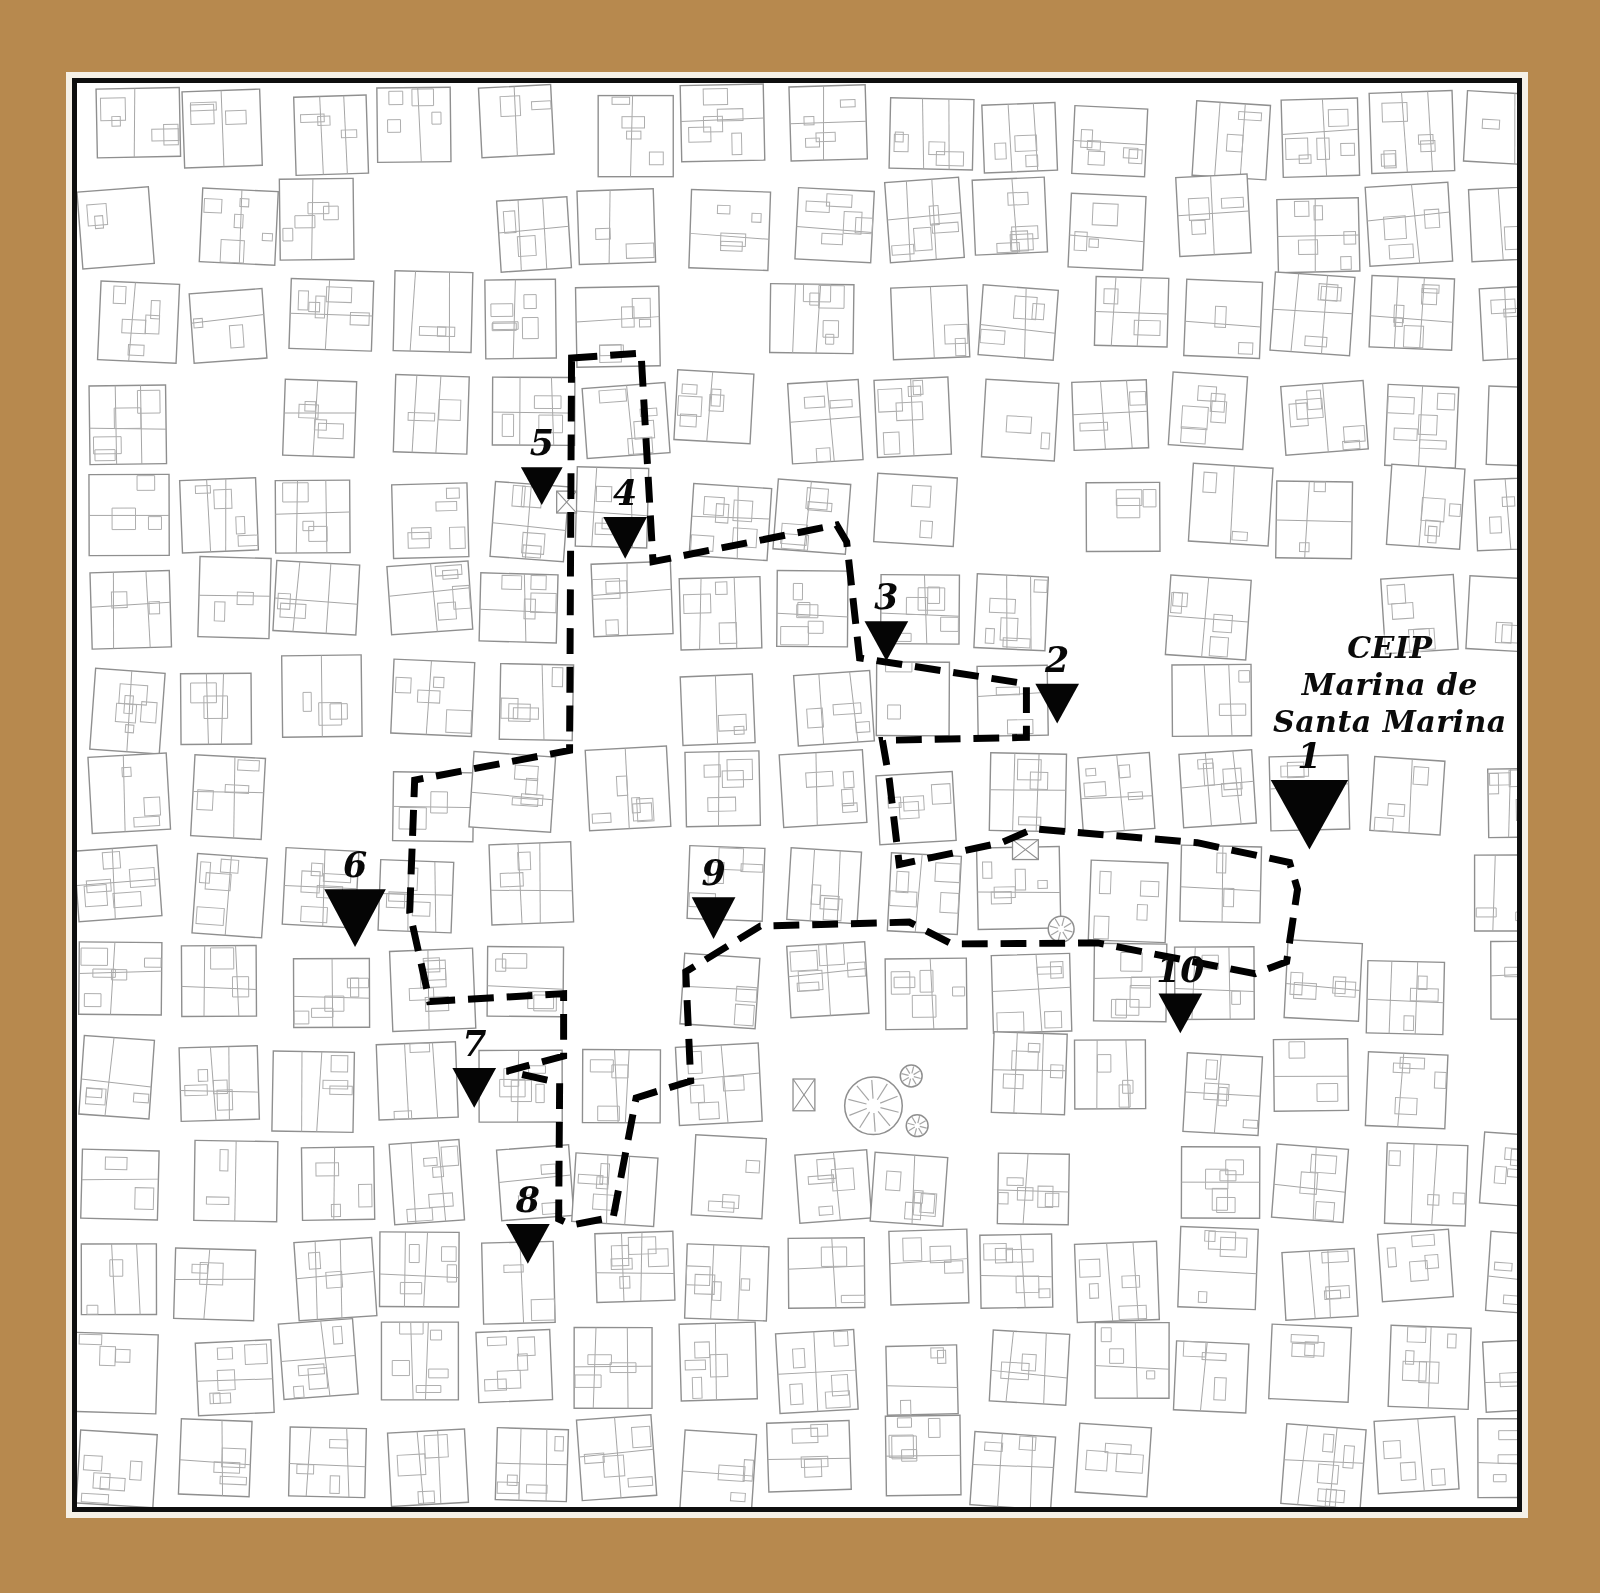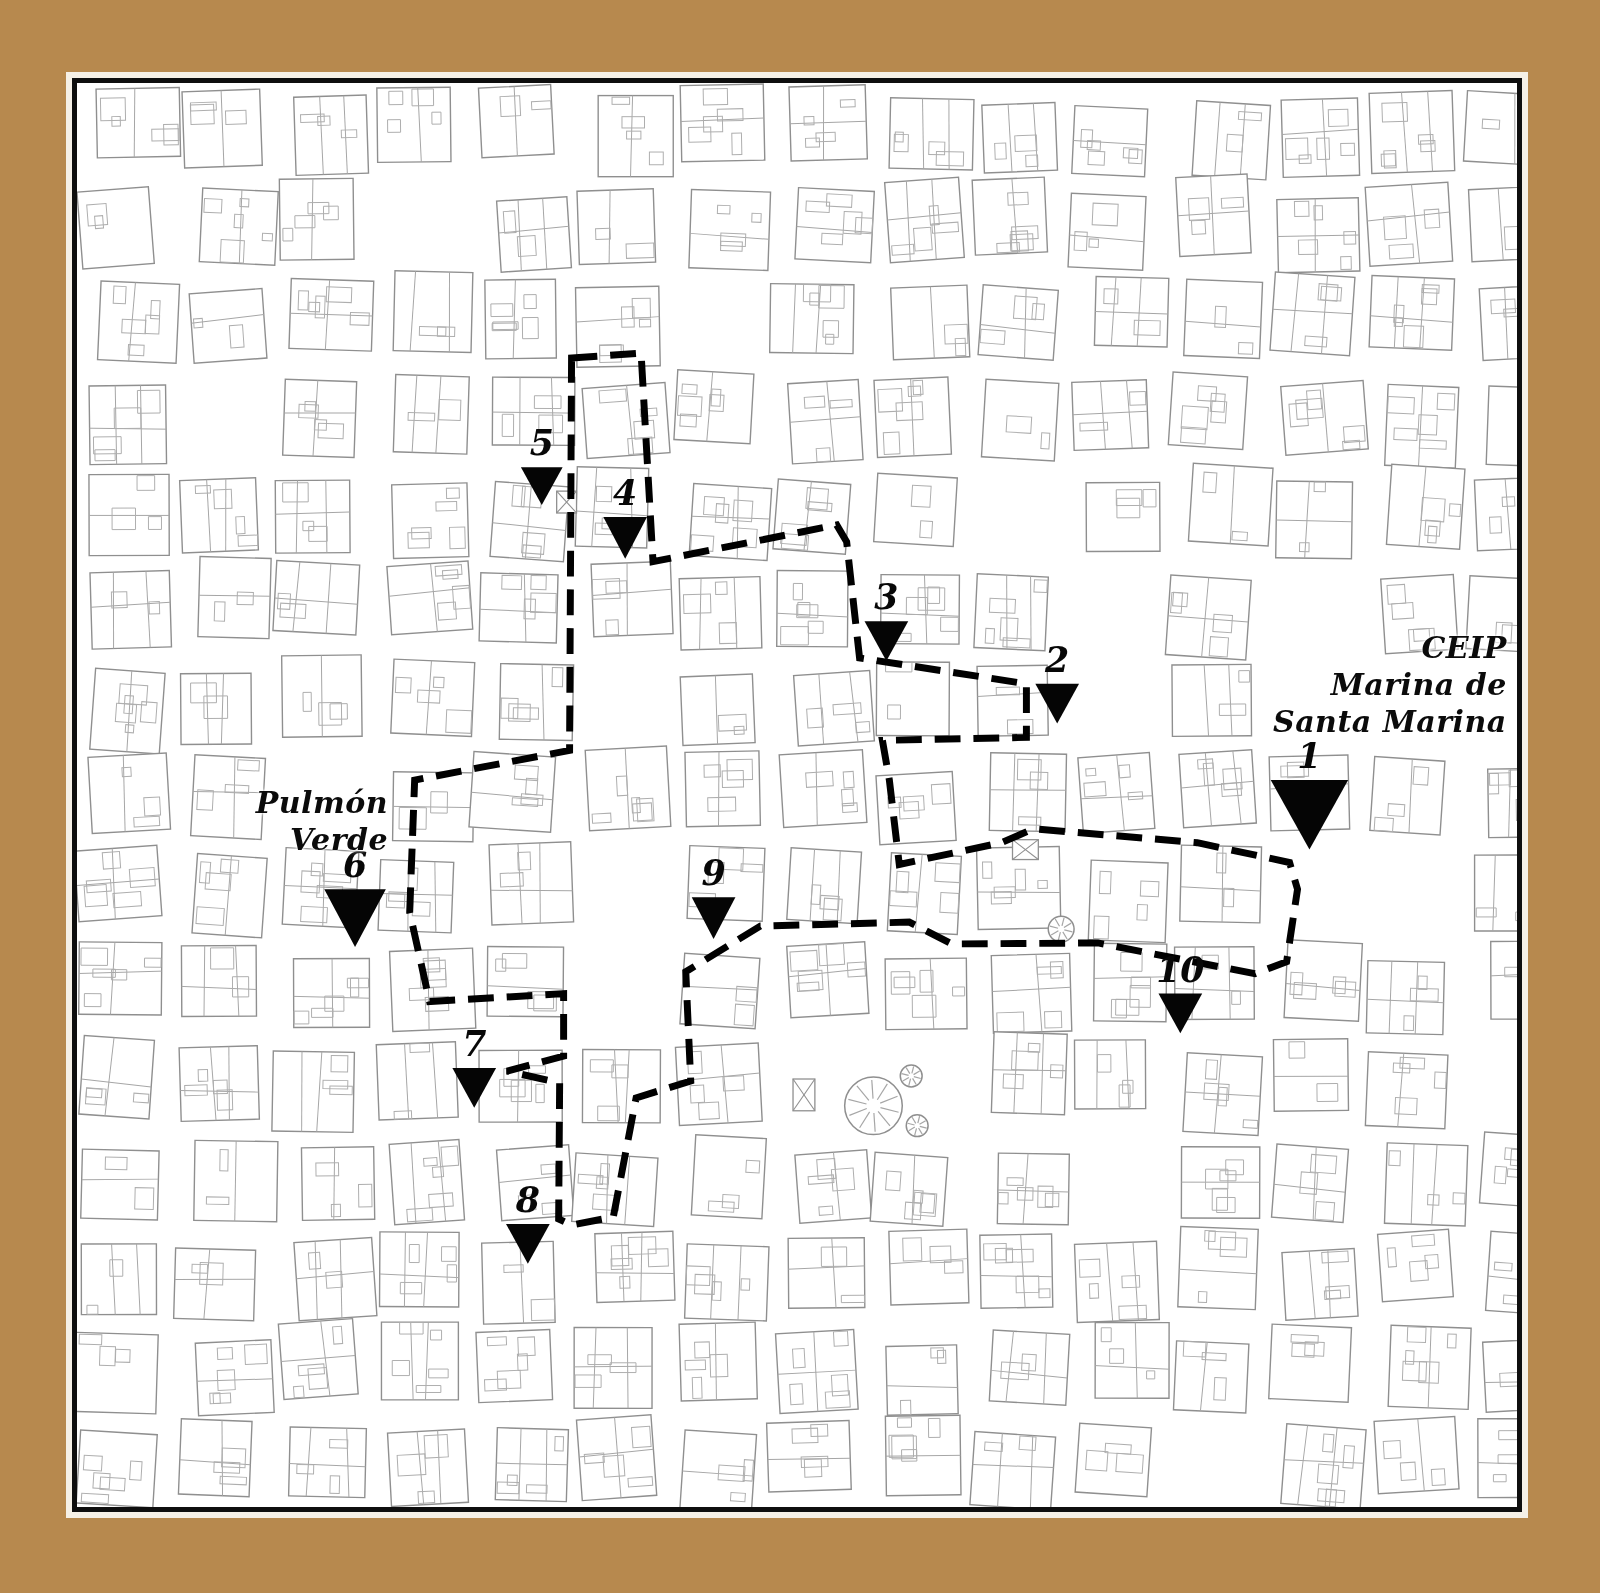--- a/index.html
+++ b/index.html
@@ -29,21 +29,21 @@
     font-style: italic;
     font-weight: bold;
     font-size: 30px;
     line-height: 37px;
     color: #0b0b0b;
     letter-spacing: 0.5px;
     text-shadow: 0 0 6px #fff, 0 0 3px #fff, 0 0 2px #fff;
     white-space: nowrap;
   }
   .map-label span { display: block; }
-  #label-school { left: 1196px; top: 546px; text-align: right; }
+  #label-school { left: 1196px; top: 546px; text-align: center; }
   #label-park   { left: 36px;  top: 701px; width: 275px; text-align: right; }
   .marker-num {
     font-family: "DejaVu Serif", serif;
     font-style: italic;
     font-weight: bold;
     font-size: 35px;
     fill: #070707;
   }
 </style>
 </head>
@@ -2063,17 +2063,13 @@
         </g>
       </g>
   </svg>
 
   <div class="map-label" id="label-school">
     <span>CEIP</span>
     <span>Marina de</span>
     <span>Santa Marina</span>
   </div>
 
-  <div class="map-label" id="label-park">
-    <span>Pulmón</span>
-    <span>Verde</span>
-  </div>
 </div>
 
 </body></html>

